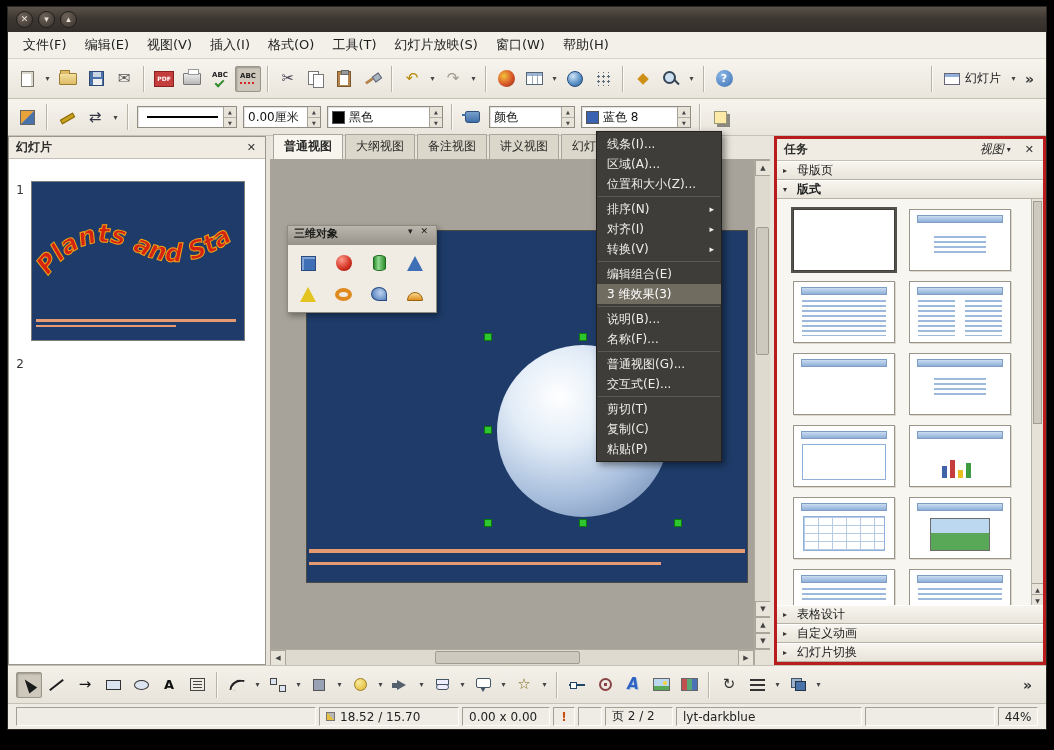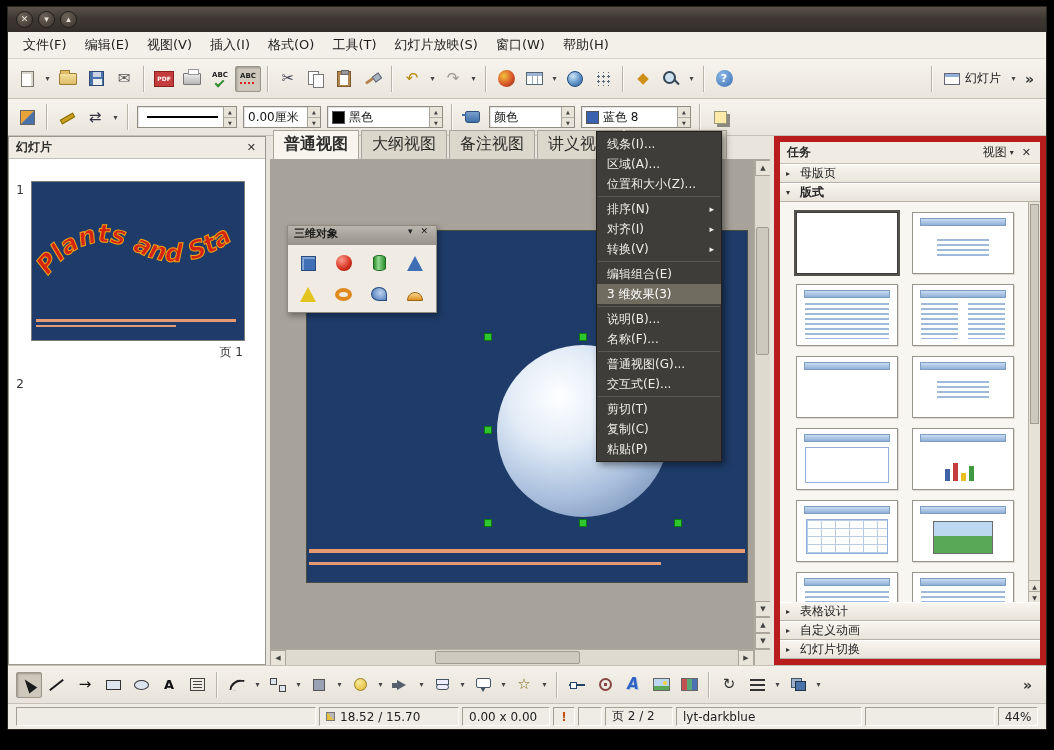--- a/index.html
+++ b/index.html
@@ -141,21 +141,21 @@
   .thumb-wrap{width:216px;}
   .thumb{width:214px;height:160px;background:#1e3b69;border:1px solid #7d7d78;position:relative;overflow:hidden;}
   .thumb-wrap.selected .thumb{outline:4px solid #94a4bf;outline-offset:0;}
   .page-label{font-size:12px;color:#333;text-align:right;padding:3px 4px 0 0;}
   .sline{position:absolute;background:#e59a72;}
   .sphere{position:absolute;border-radius:50%;
     background:radial-gradient(circle at 36% 30%,#ffffff,#e2ecf7 30%,#a9bfdd 62%,#7b95bb 86%,#6a83a8);}
 
   .center{flex:1;display:flex;flex-direction:column;min-width:0;position:relative;}
   .tabs{height:24px;flex:none;background:#e9e5dc;display:flex;align-items:flex-end;padding-left:3px;border-bottom:1px solid #aaa59a;}
-  .tab{font-size:16px;color:#2c2c2a;padding:3px 10px 4px;border:1px solid #aaa59a;border-bottom:none;background:#dcd7cb;margin-right:2px;white-space:nowrap;}
+  .tab{font-size:12px;color:#2c2c2a;padding:3px 10px 4px;border:1px solid #aaa59a;border-bottom:none;background:#dcd7cb;margin-right:2px;white-space:nowrap;}
   .tab.active{background:#f8f5ef;font-weight:bold;}
   .canvas{flex:1;position:relative;background:#a7a39a;overflow:hidden;}
   .slide-page{position:absolute;left:36px;top:70px;width:442px;height:353px;background:#1e3b69;border:1px solid #4a4a45;}
   .main-sphere{left:190px;top:114px;width:172px;height:172px;}
   .handle{position:absolute;width:8px;height:8px;background:#2fc62f;border:1px solid #0a7a0a;}
 
   .scroll-btn{width:16px;height:16px;flex:none;background:#e8e4da;border:1px solid #aaa59a;
     font-size:7px;color:#444;display:flex;align-items:center;justify-content:center;}
   .vscroll{position:absolute;top:0;right:0;bottom:16px;width:16px;background:#dedacf;border-left:1px solid #b0aba0;display:flex;flex-direction:column;}
   .v-track{flex:1;position:relative;}
@@ -185,22 +185,22 @@
 
   
   .ctx{position:absolute;left:588px;top:124px;width:126px;background:#3e3d39;border:1px solid #22211e;
     box-shadow:3px 3px 7px rgba(0,0,0,.45);z-index:50;padding:2px 0;}
   .ctx-item{height:20px;display:flex;align-items:center;padding:0 7px 0 10px;font-size:12px;color:#efeee8;white-space:nowrap;}
   .ctx-item.hl{background:#716c60;color:#fff;}
   .ctx-item .sub{margin-left:auto;font-size:9px;}
   .ctx-sep{height:1px;background:#5b5953;margin:2px 1px;}
 
   
-  .tasks-panel{width:272px;flex:none;display:flex;flex-direction:column;background:#f4f1ea;border:6px solid #b91c1c;}
-  .th-right{margin-left:auto;display:flex;align-items:center;font-weight:normal;}
+  .tasks-panel{width:272px;flex:none;display:flex;flex-direction:column;background:#f4f1ea;border:3px solid #b91c1c;}
+  .th-right{margin-left:auto;display:flex;align-items:center;gap:6px;font-weight:normal;font-style:italic;}
   .view-menu{display:flex;align-items:center;gap:3px;}
   .tri{font-size:8px;color:#333;width:10px;display:inline-block;}
   .section-bar{height:19px;flex:none;display:flex;align-items:center;gap:4px;padding:0 6px;font-size:12px;color:#222;
     background:linear-gradient(#f8f5ef,#e8e4da);border-top:1px solid #fff;border-bottom:1px solid #b7b2a7;}
   .section-bar.open{font-weight:bold;}
   .layouts-wrap{flex:1;position:relative;overflow:hidden;background:#f8f6f1;min-height:0;}
   .layouts{position:absolute;left:0;right:12px;top:0;bottom:0;display:flex;flex-wrap:wrap;
     gap:10px 14px;padding:10px 10px 0 16px;align-content:flex-start;}
   .lthumb{width:102px;height:62px;background:#fff;border:1px solid #9a958a;position:relative;flex:none;box-shadow:1px 1px 0 #dcd8ce;}
   .lthumb.sel{border:1px solid #3f3e3a;box-shadow:0 0 0 2px #55524c;}
@@ -410,21 +410,20 @@
                 <defs>
                     <path id="arc1" d="M16,70 Q55,18 105,46 Q152,70 200,34" fill="none"></path>
                   </defs>
                 <text id="arc-text" font-size="25" font-weight="bold" font-style="italic" fill="#d42310" stroke="#f0a216" stroke-width="1">
                   <textPath href="#arc1">Plants and Stars</textPath>
                 </text>
               </svg>
               <div class="sline" style="left: 4px; right: 8px; top: 137px; height: 3px; background: rgb(229, 154, 114);"></div>
               <div class="sline" style="left: 4px; width: 140px; top: 143px; height: 2px; background: rgb(229, 154, 114);"></div>
             </div>
-            <div class="page-label">页 1</div>
           </div>
         </div>
         <div class="slide-row">
           <span class="slide-num">2</span>
         </div>
       </div>
     </div>
 
     <div class="split"></div>
 

